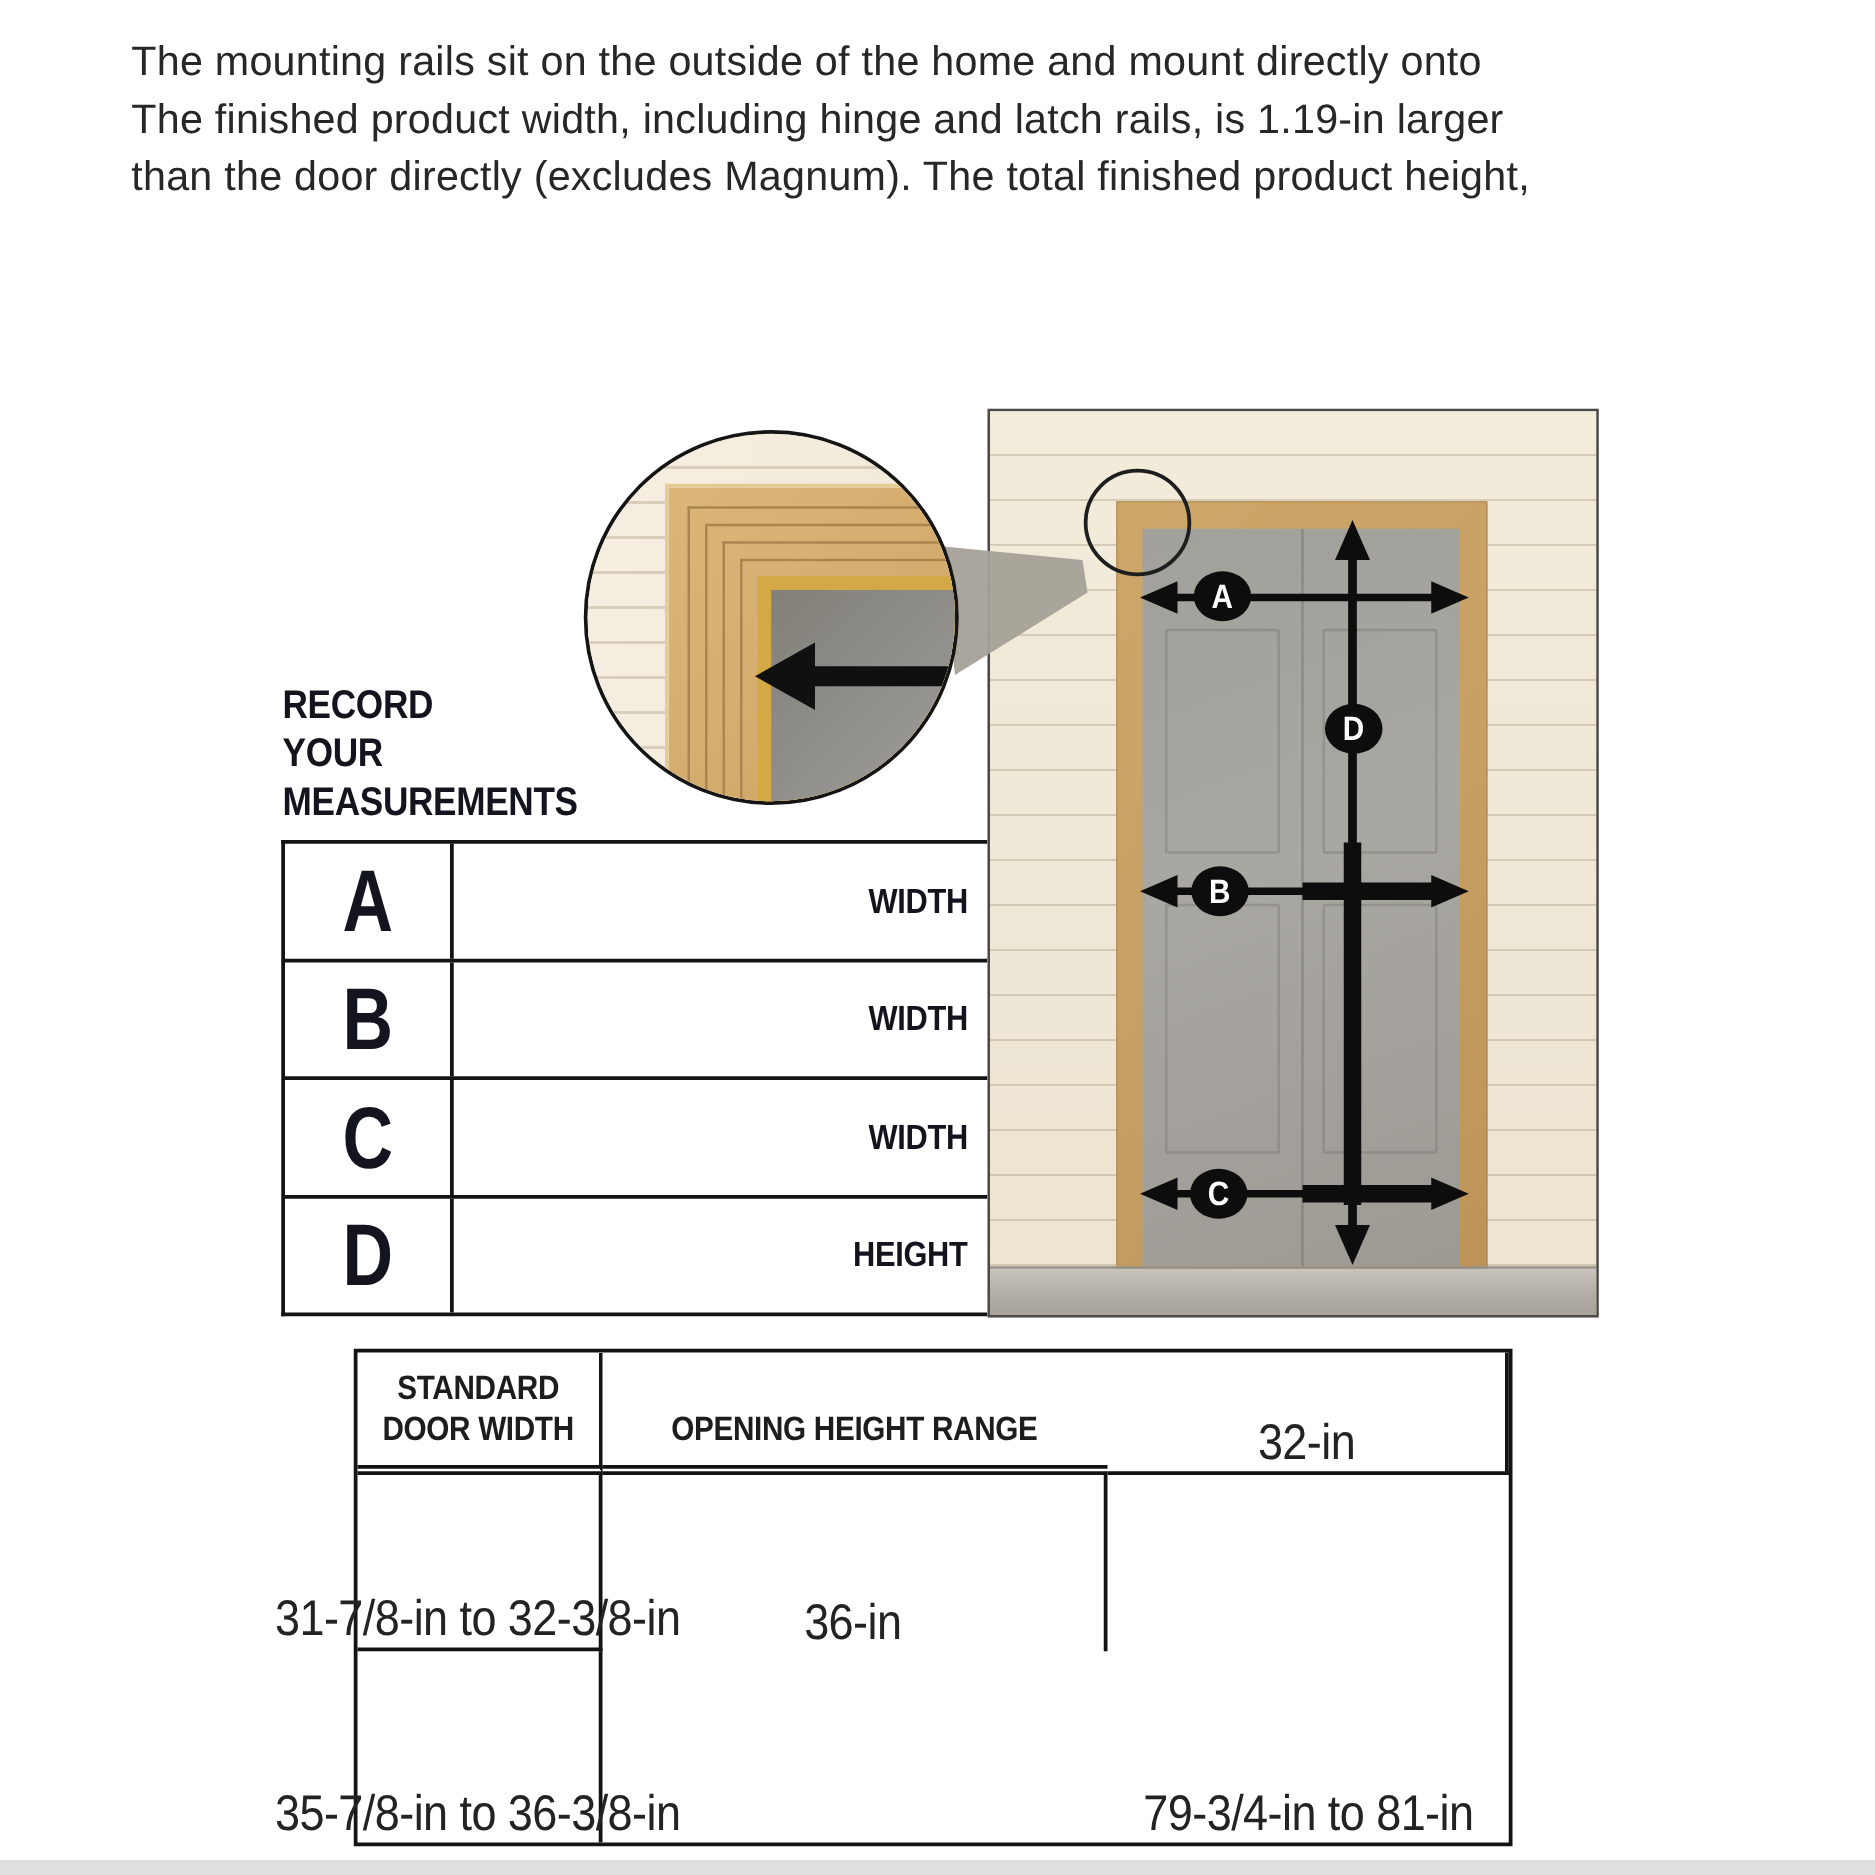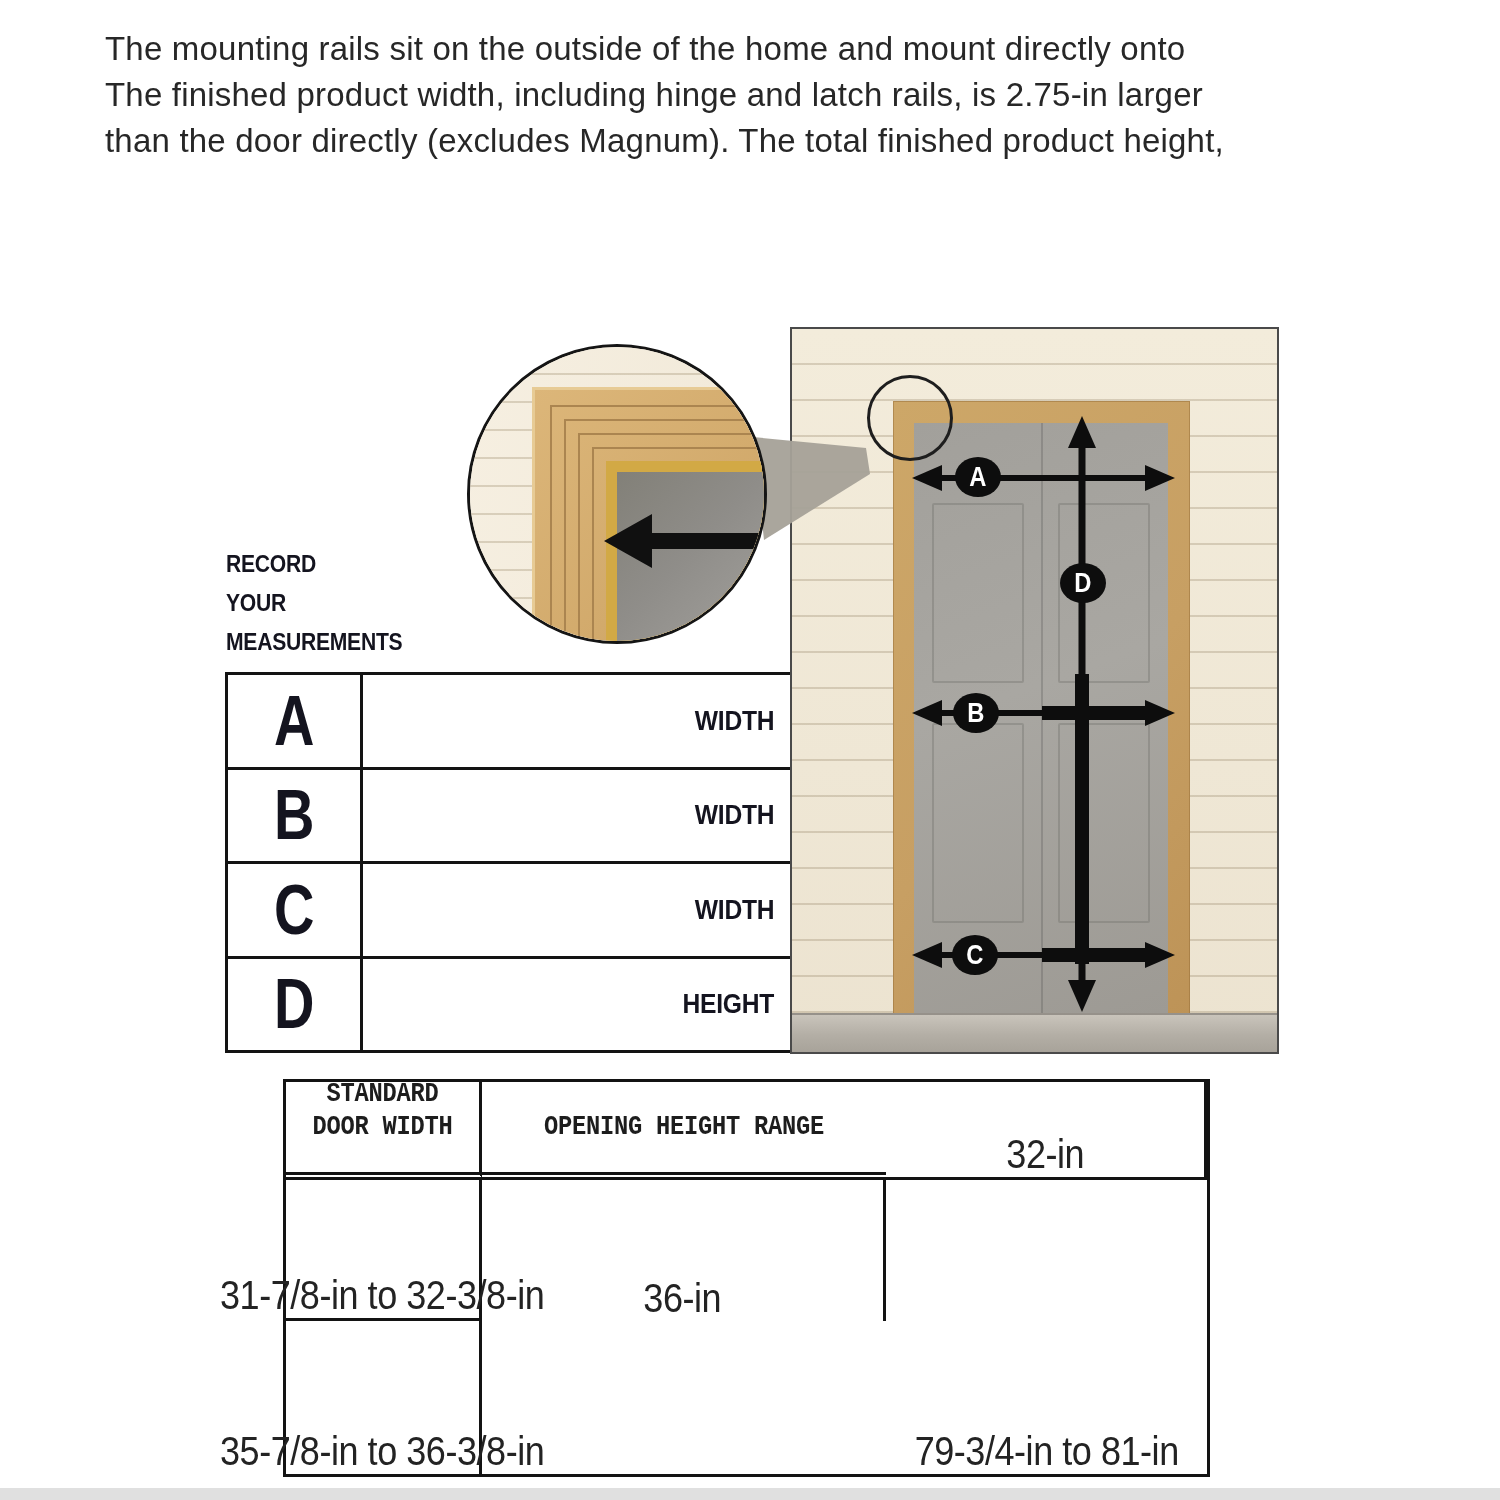--- a/index.html
+++ b/index.html
@@ -5,21 +5,21 @@
   * { margin:0; padding:0; box-sizing:border-box; }
   html,body { background:#ffffff; }
   body { width:1500px; height:1500px; font-family:"Liberation Sans", sans-serif; position:relative; overflow:hidden; }
   .page { position:absolute; inset:0; background:#ffffff; }
 
   
   .intro { position:absolute; left:105px; top:26px; width:1340px; color:#272727; font-size:33px; line-height:46px; letter-spacing:.2px; }
   .intro div { white-space:nowrap; }
 
   
-  .record { position:absolute; left:226px; top:544px; color:#14141f; font-weight:bold; font-size:24px; line-height:39px; }
+  .record { position:absolute; left:226px; top:544px; color:#14141f; font-weight:bold; font-size:32px; line-height:39px; }
   .record div { transform:scaleX(.88); transform-origin:left center; white-space:nowrap; letter-spacing:-.3px; }
 
   
   .mtable { position:absolute; left:225px; top:672px; width:565px; height:381px; border:3px solid #131313; border-right:none; display:flex; flex-direction:column; background:#fff; }
   .mrow { flex:1; display:flex; border-bottom:3px solid #131313; }
   .mrow:last-child { border-bottom:none; }
   .mletter { width:135px; border-right:3px solid #131313; display:flex; align-items:center; justify-content:center; }
   .mletter span { font-weight:bold; font-size:70px; color:#14141f; transform:scaleX(.8); transform-origin:center; }
   .mvalue { flex:1; position:relative; }
   .mdim { position:absolute; right:16px; top:50%; transform:translateY(-50%) scaleX(.88); transform-origin:right center; font-weight:bold; font-size:28px; color:#14141f; letter-spacing:-.3px; white-space:nowrap; }
@@ -50,37 +50,37 @@
   .inset-wood { position:absolute; left:62px; top:40px; right:-12px; bottom:-12px; background:linear-gradient(135deg,#dcb679 0%, #d2aa6c 60%, #c89d5c 100%); border-left:3px solid #e7cb95; border-top:3px solid #e7cb95; }
   .inset-step { position:absolute; right:-12px; bottom:-12px; border-left:2px solid #ab8550; border-top:2px solid #ab8550; }
   .inset-gold { position:absolute; left:136px; top:114px; right:-12px; bottom:-12px; background:#d2a945; }
   .inset-door { position:absolute; left:147px; top:125px; right:-12px; bottom:-12px; background:linear-gradient(135deg,#828078 0%, #8f8d89 45%, #a5a39f 100%); }
   .inset-arrow-svg { position:absolute; inset:0; width:100%; height:100%; }
 
   
   .spec { position:absolute; left:283px; top:1079px; width:927px; height:398px; border:3px solid #131313; background:#fff;
     display:grid; grid-template-columns:196px 404px 1fr; grid-template-rows:98px 141px 1fr; color:#1d1d1d; }
   .spec .cell { display:flex; align-items:flex-end; justify-content:center; }
-  .spec .hdr { align-items:flex-end; padding-bottom:28px; border-bottom:8px double #131313; font-weight:bold;font-family:Liberation Mono, monospace; }
+  .spec .hdr { align-items:flex-end; padding-bottom:12px; border-bottom:8px double #131313; font-weight:bold; }
   .spec .hdr span { font-size:27px; line-height:33px; text-align:center; transform:scaleX(.88); transform-origin:center bottom; letter-spacing:-.3px; }
   .spec .br { border-right:3px solid #131313; }
   .spec .bb { border-bottom:3px solid #131313; }
   .spec .val span { font-size:40px; transform:scaleX(.9); transform-origin:center; white-space:nowrap; letter-spacing:-.5px; color:#232323; }
   .spec .span2 { grid-column:3; grid-row:2 / span 2; }
 
   .bottom-strip { position:absolute; left:0; top:1488px; width:1500px; height:12px; background:#e0e0e0; }
 </style>
 </head>
 <body>
 
 <div class="page">
 
   <div class="intro">
     <div>The mounting rails sit on the outside of the home and mount directly onto</div>
-    <div>The finished product width, including hinge and latch rails, is 2.75-in larger</div>
+    <div>The finished product width, including hinge and latch rails, is 1.19-in larger</div>
     <div>than the door directly (excludes Magnum). The total finished product height,</div>
   </div>
 
   <div class="record">
     <div>RECORD</div>
     <div>YOUR</div>
     <div>MEASUREMENTS</div>
   </div>
 
   <div class="mtable">

